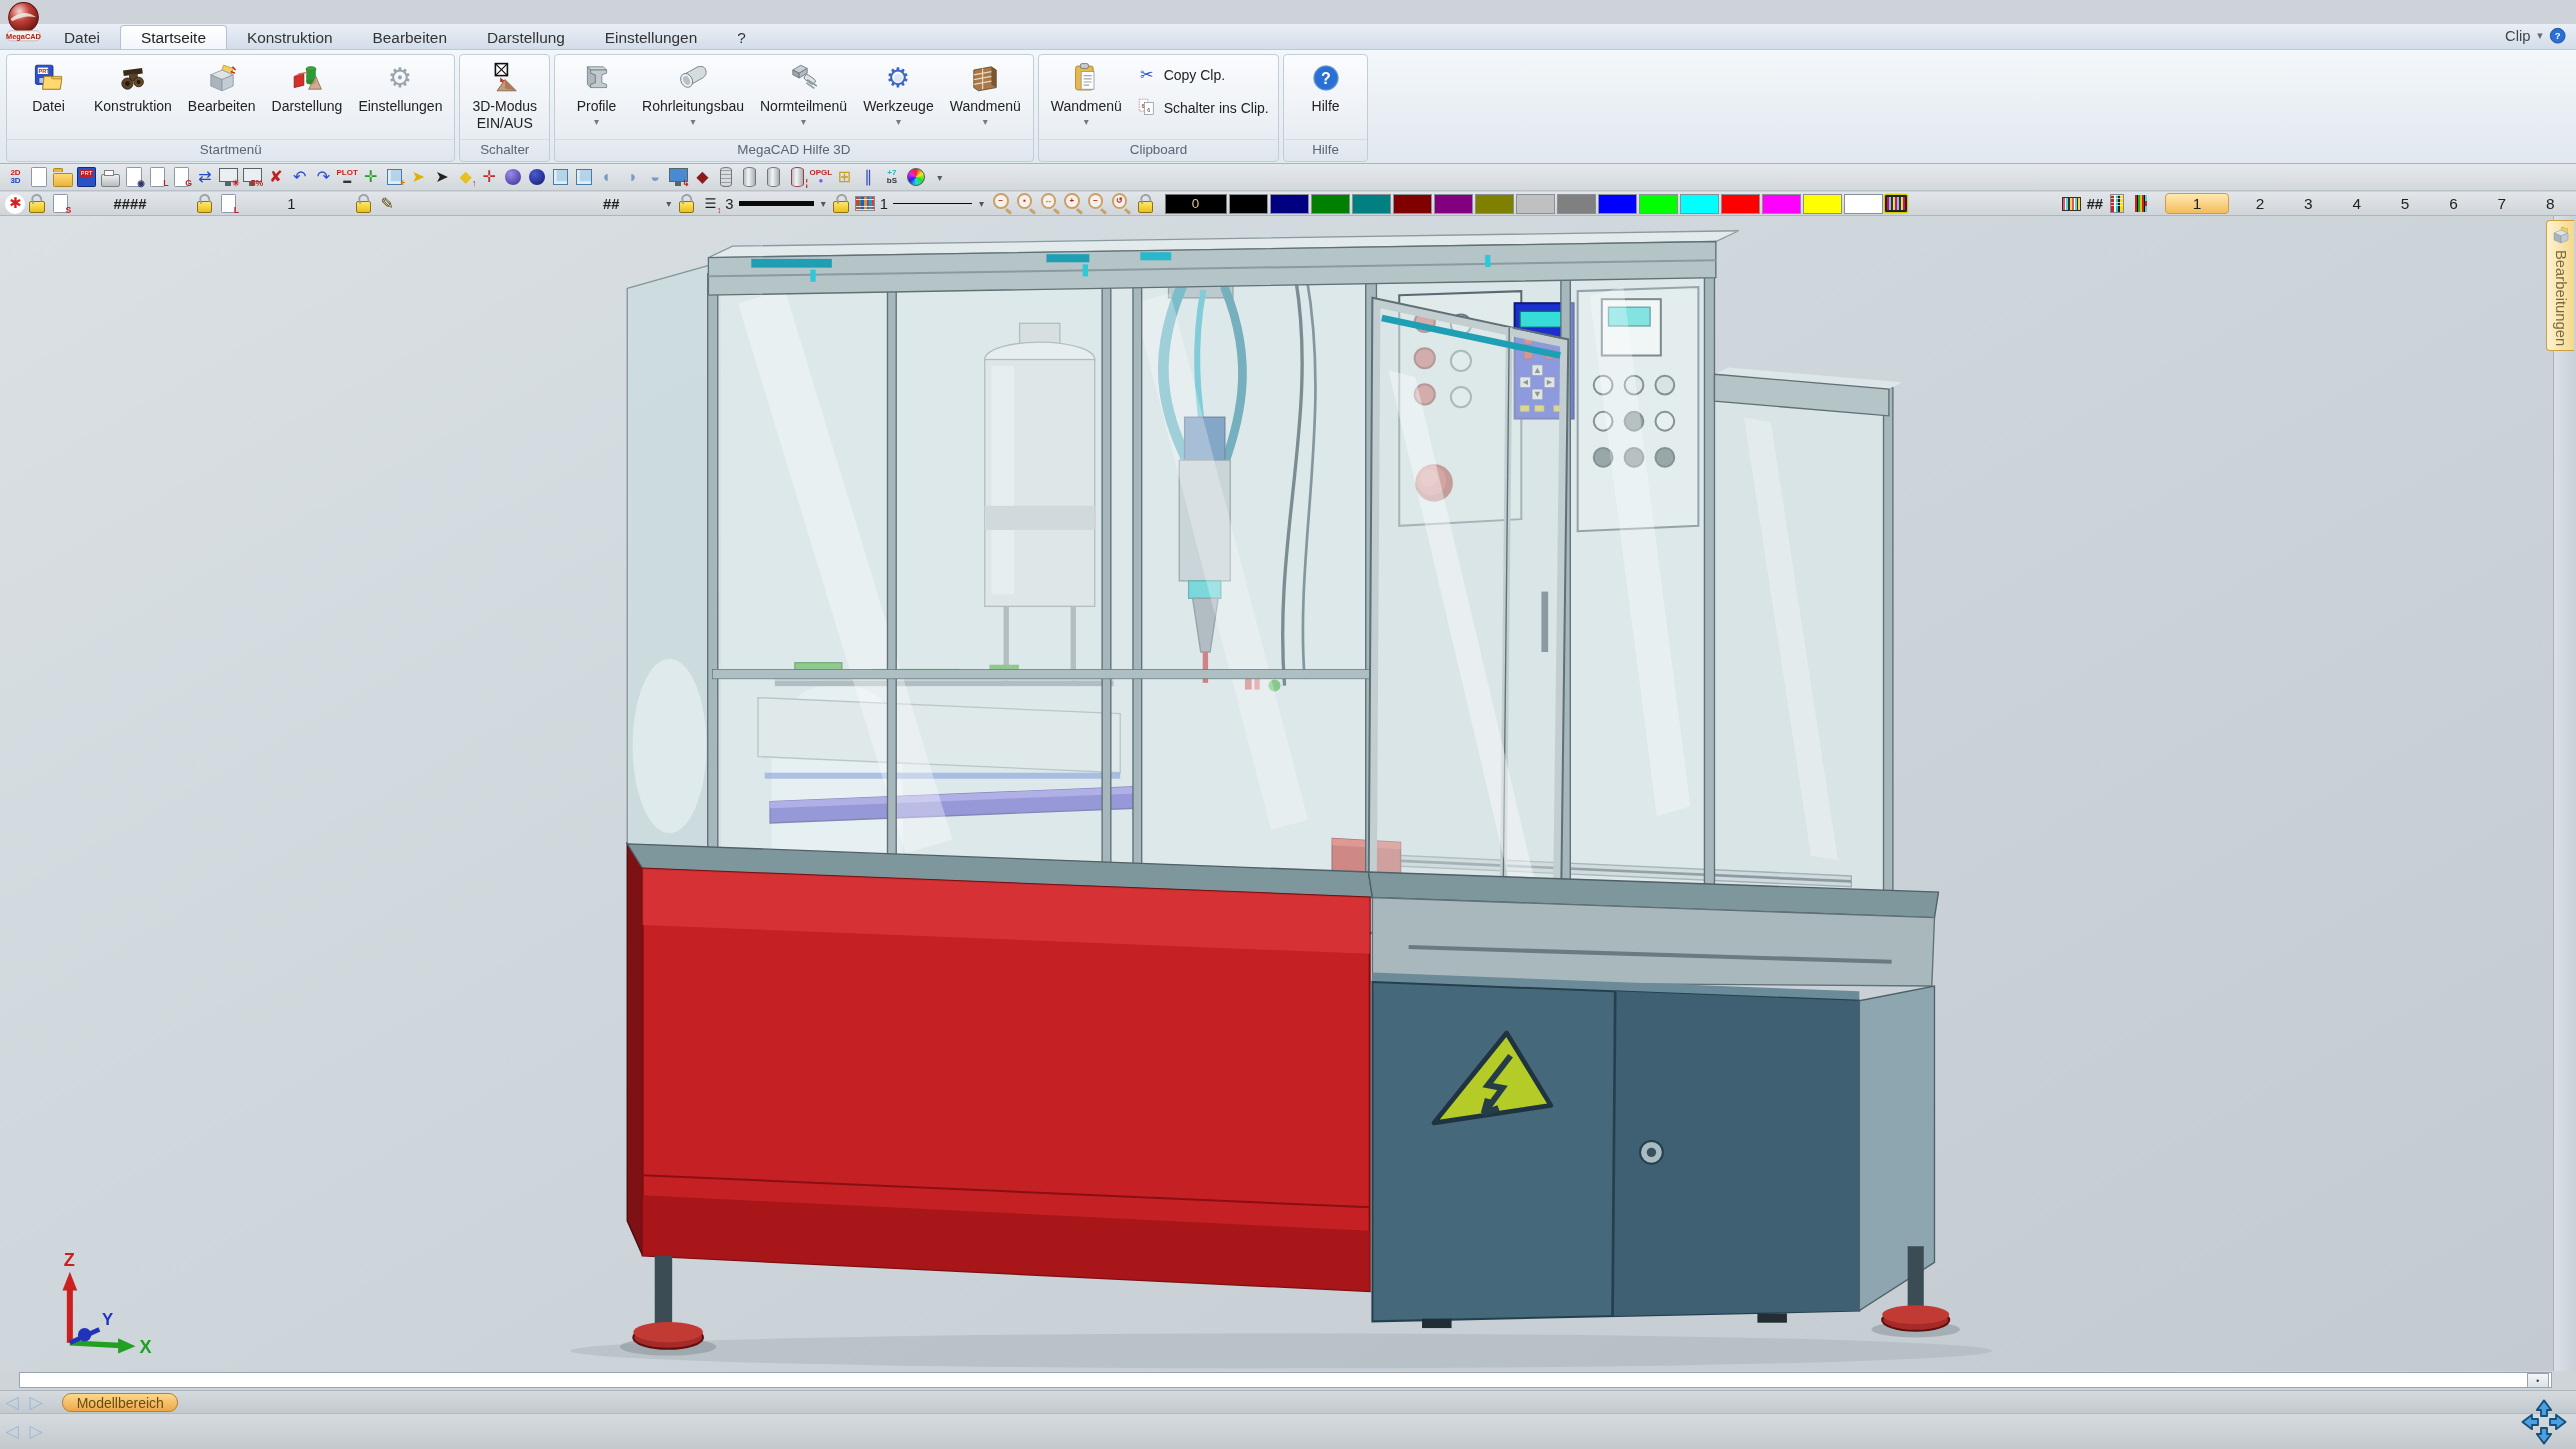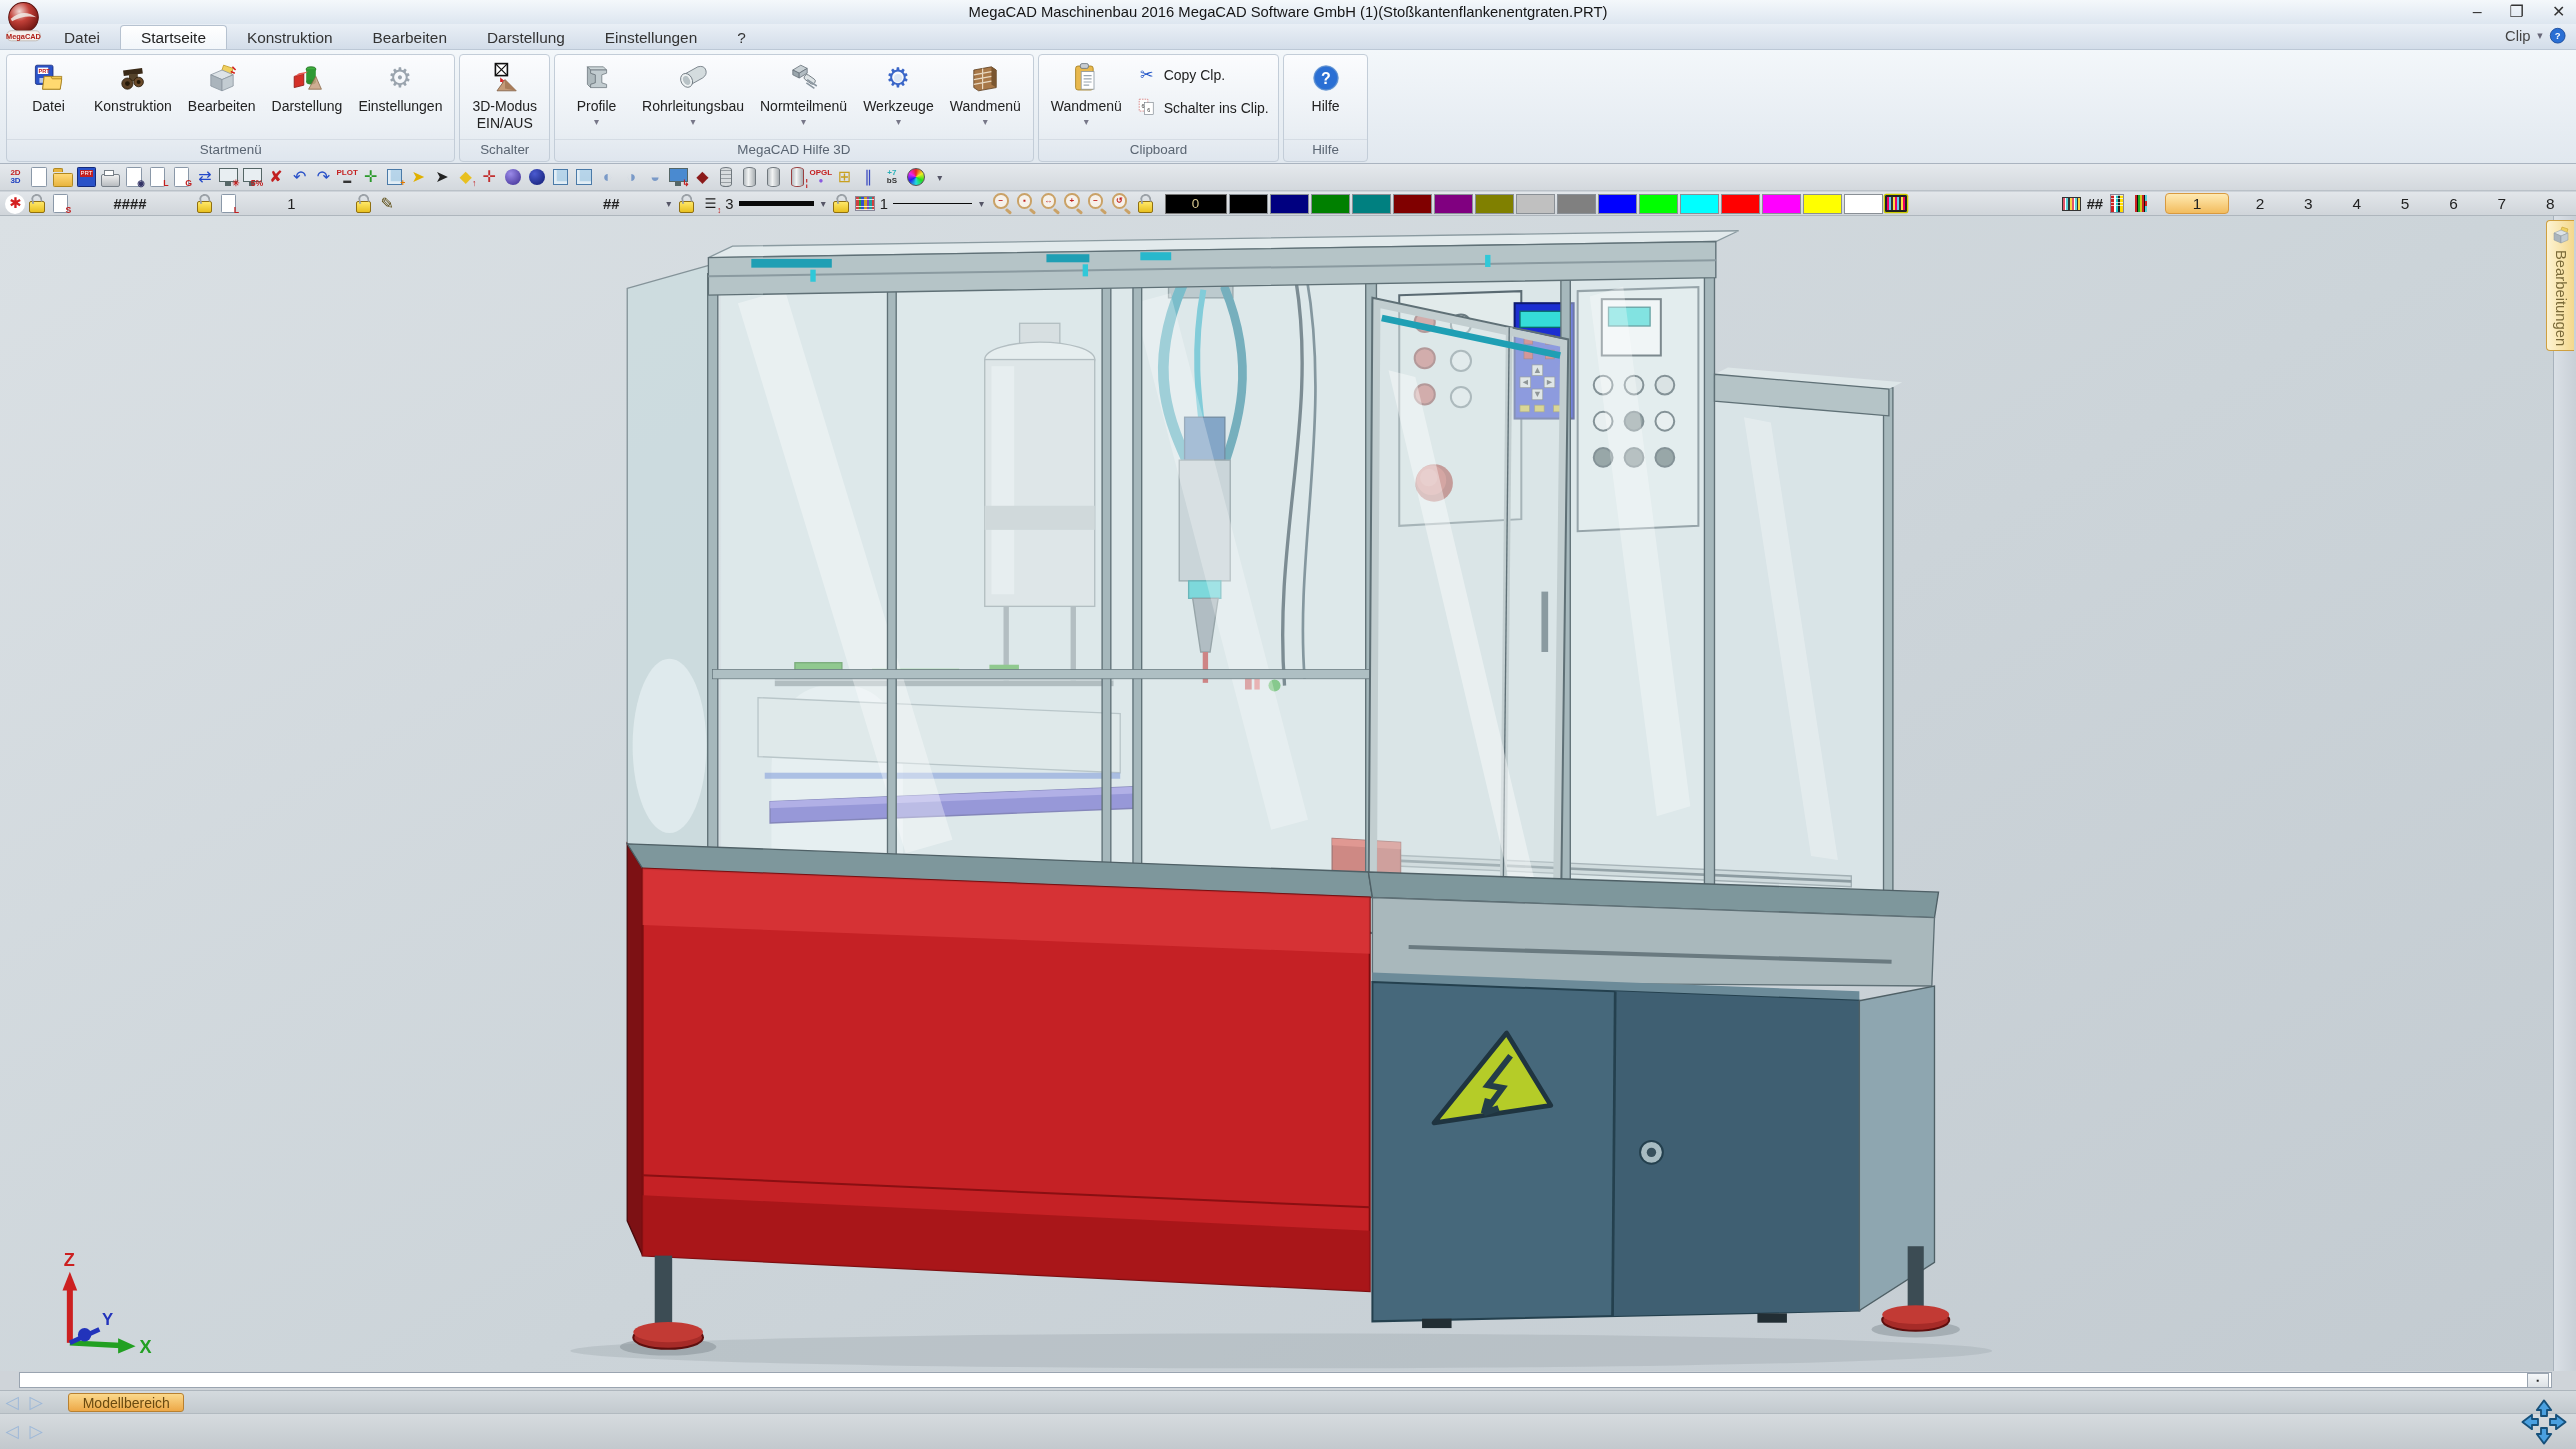--- a/index.html
+++ b/index.html
@@ -84,36 +84,28 @@
   #rightrail{position:absolute;left:2553px;top:216px;width:23px;height:1155px;background:linear-gradient(90deg,#dae0e6,#c8cfd6);border-left:0.7px solid #a8b2bc;}
   #vtab{position:absolute;left:2546px;top:220px;width:28px;height:131px;background:linear-gradient(90deg,#fdf3d2,#f4d88c);border:0.7px solid #cfa040;border-right:none;border-radius:4px 0 0 4px;display:flex;flex-direction:column;align-items:center;padding-top:4px;box-sizing:border-box;z-index:20;}
   #vtab .vlabel{writing-mode:vertical-rl;font-size:14.8px;color:#7a6a38;margin-top:5.4px;}
   
   #inputstrip{position:absolute;left:0;top:1371px;width:2576px;height:19px;background:#cfd4d9;}
   #inputstrip .field{position:absolute;left:19px;top:0.7px;width:2533px;height:16px;background:#fff;border:0.7px solid #9aa4b0;box-sizing:border-box;}
   #inputstrip .endbtn{position:absolute;right:27px;top:2px;width:20px;height:13.4px;background:linear-gradient(#f4f6f8,#dde2e6);border:0.7px solid #9aa4b0;display:flex;align-items:center;justify-content:center;font-size:8px;color:#222;}
   #sheetbar{position:absolute;left:0;top:1390px;width:2576px;height:23px;background:linear-gradient(#d4dade,#c2c9ce);border-top:0.7px solid #aeb6bd;display:flex;align-items:center;}
   #statusbar{position:absolute;left:0;top:1413px;width:2576px;height:36px;background:linear-gradient(#d6dbdf,#c2c8cd);border-top:0.7px solid #b2bac0;display:flex;align-items:center;}
   .navarr{font-size:17.4px;color:#9db8d8;margin:0 5.4px;line-height:1;}
-  #modeltab{background:linear-gradient(#fbd98c,#eda847);border:1.3px solid #b88030;border-radius:3px;color:#6a4a10;font-size:14px;padding:0.7px 13.4px;margin-left:20px;}
+  #modeltab{background:linear-gradient(#fbd98c,#eda847);border:1.3px solid #b88030;border-radius:9px;color:#6a4a10;font-size:14px;padding:0.7px 13.4px;margin-left:14px;}
   #panicon{position:absolute;right:8px;top:1398px;width:48px;height:48px;}
 </style>
 </head>
 <body>
 
 <div id="app">
 
-  <div id="titlebar">
-    <div id="title">MegaCAD Maschinenbau 2016  MegaCAD Software GmbH (1)(Stoßkantenflankenentgraten.PRT)</div>
-    <div id="wincontrols">
-      <span>–</span>
-      <span>❐</span>
-      <span>✕</span>
-    </div>
-  </div>
 
   <svg id="logo" width="39" height="42" viewBox="0 0 58 62">
     <defs>
       <radialGradient id="lg" cx="36%" cy="30%" r="75%">
         <stop offset="0" stop-color="#f0d8d4"></stop>
           <stop offset="0.45" stop-color="#c24038"></stop>
           <stop offset="1" stop-color="#6e1410"></stop>
       </radialGradient>
     </defs>
     <circle cx="29" cy="24" r="22" fill="url(#lg)" stroke="#5a1210" stroke-width="1.5"></circle>

